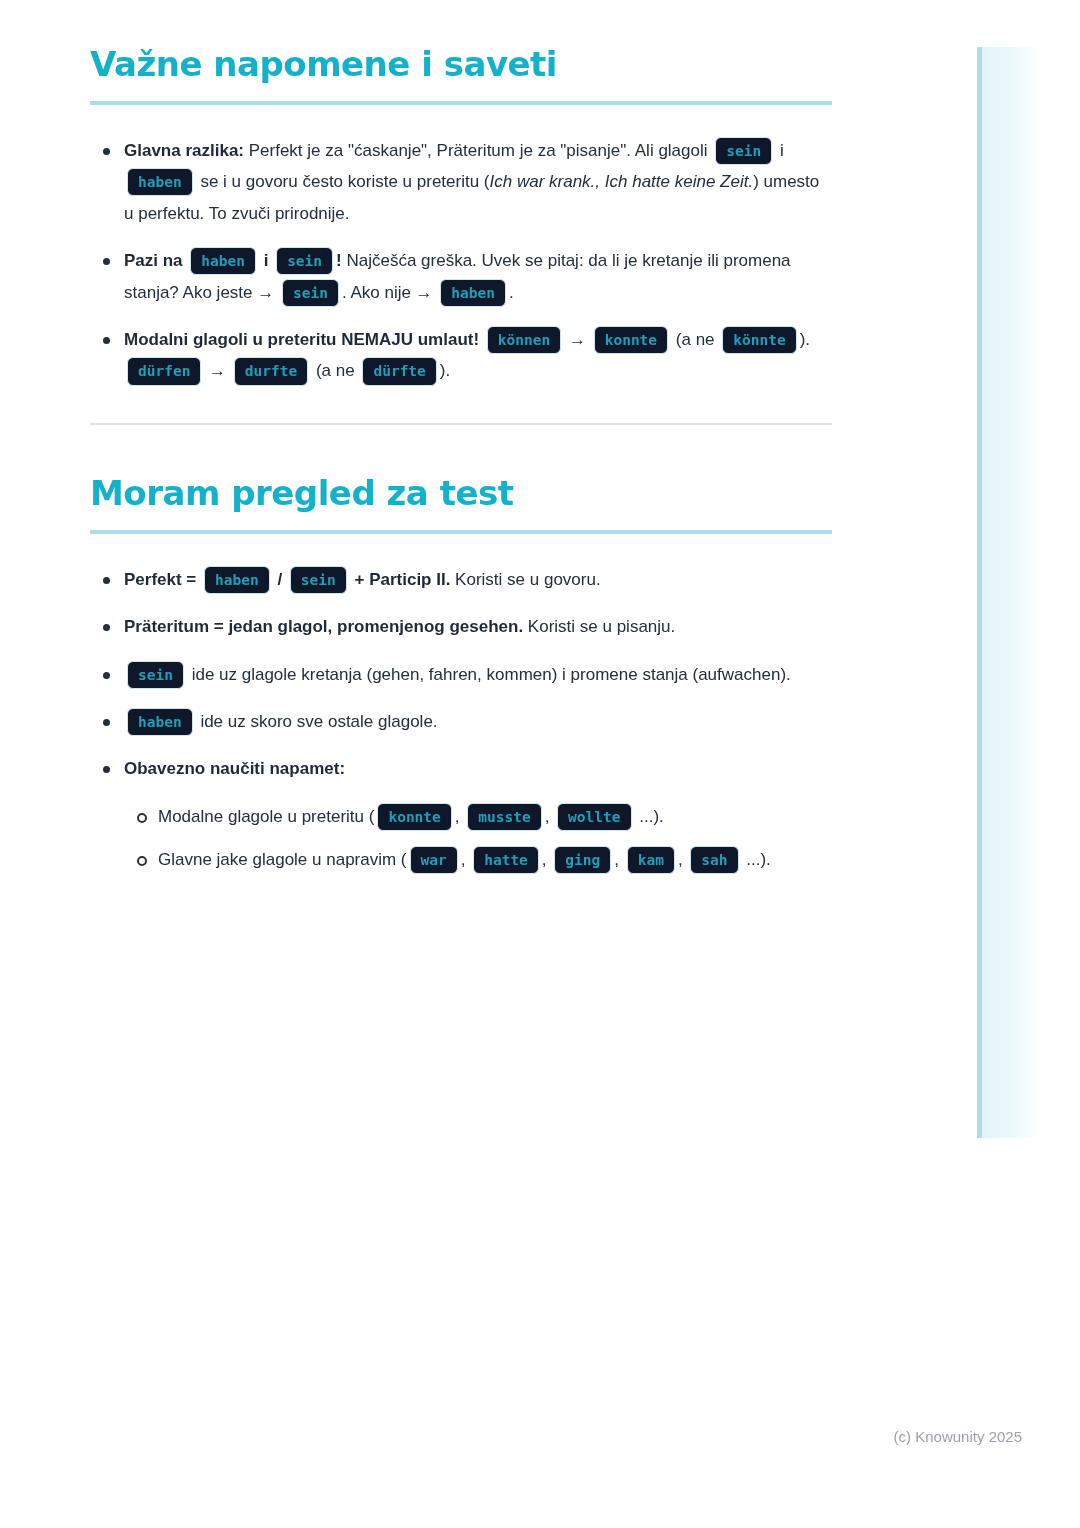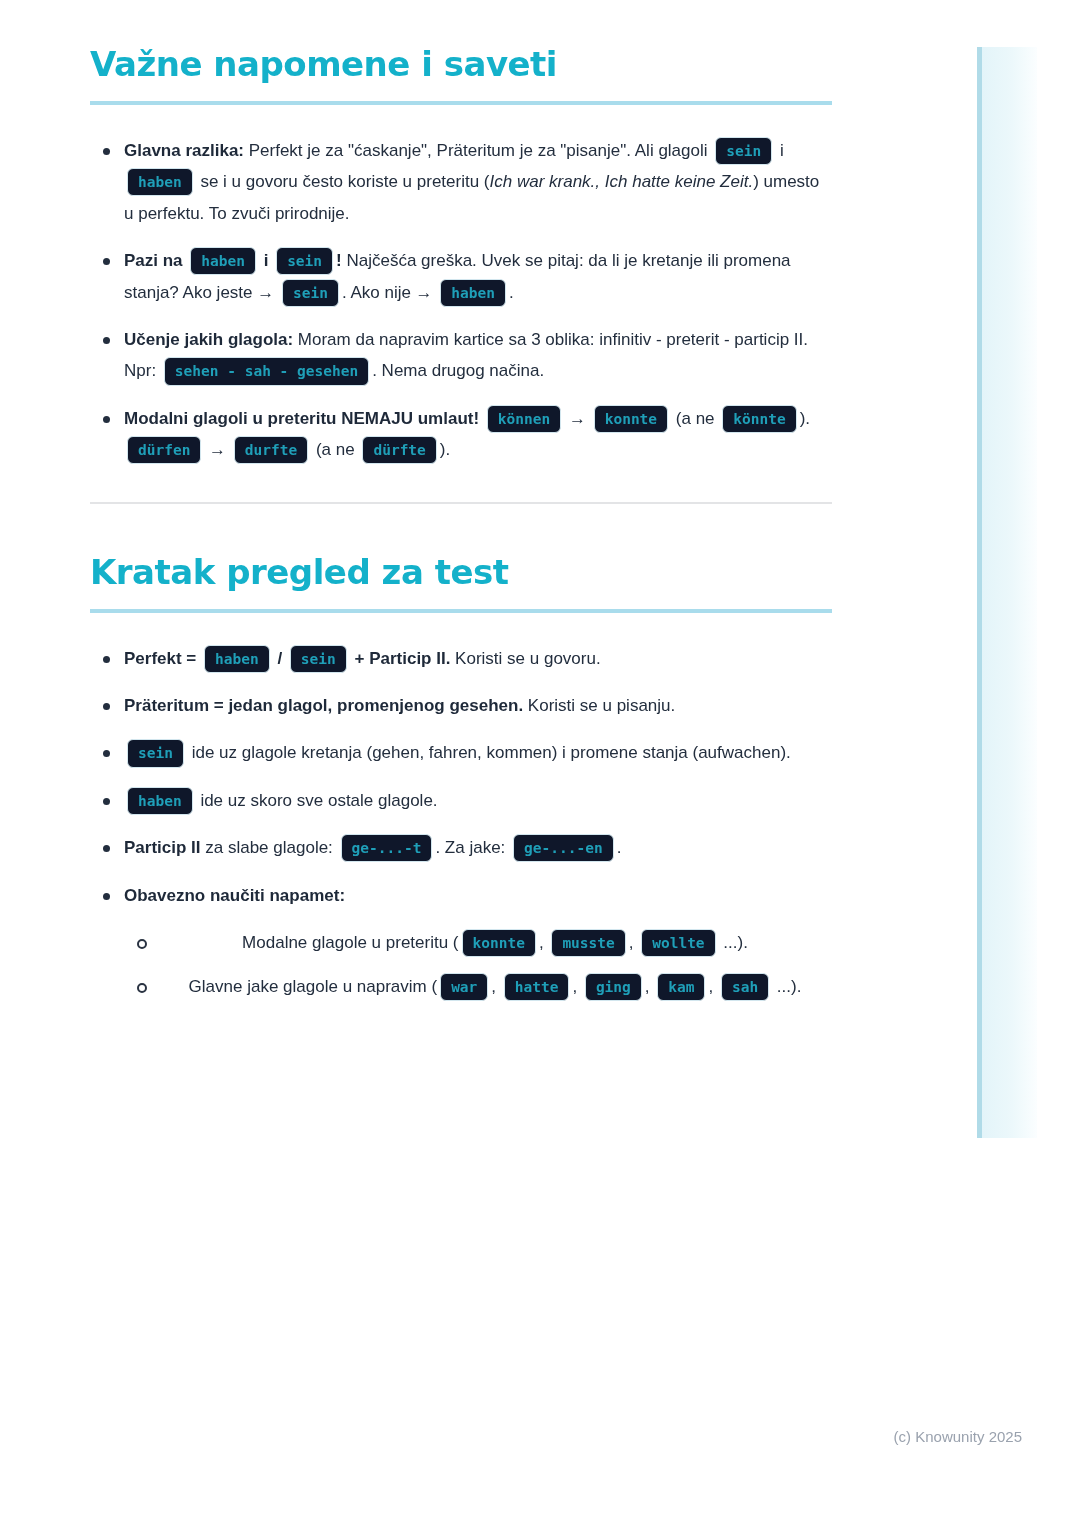--- a/index.html
+++ b/index.html
@@ -55,21 +55,20 @@
     content:"";
     position:absolute;
     left:13px;top:13px;
     width:7px;height:7px;
     border-radius:50%;
     background:#232e3e;
   }
   li.bullet.level2{
     margin-left:34px;
     margin-bottom:12px;
-    text-align:center;
   }
   li.bullet.level2::before{
     background:transparent;
     border:2px solid #2a3342;
     width:6px;height:6px;
     top:12px;
   }
   strong{font-weight:bold;color:#1e2939;}
   em{font-style:italic;}
   code.chip{
@@ -108,36 +107,34 @@
   <div class="side-bar"></div>
 
   <div class="content">
 
     <section>
       <h2 class="section-title">Važne napomene i saveti</h2>
       <div class="title-rule"></div>
       <ul class="bullets">
           <li class="bullet"><strong>Glavna razlika:</strong><span> Perfekt je za "ćaskanje", Präteritum je za "pisanje". Ali glagoli </span><code class="chip">sein</code><span> i </span><code class="chip">haben</code><span> se i u govoru često koriste u preteritu (</span><em>Ich war krank., Ich hatte keine Zeit.</em><span>) umesto u perfektu. To zvuči prirodnije.</span></li>
           <li class="bullet"><strong>Pazi na </strong><code class="chip">haben</code><strong> i </strong><code class="chip">sein</code><strong>!</strong><span> Najčešća greška. Uvek se pitaj: da li je kretanje ili promena stanja? Ako jeste → </span><code class="chip">sein</code><span>. Ako nije → </span><code class="chip">haben</code><span>.</span></li>
-          <li class="bullet"><strong>Učenje jakih glagola:</strong><span> Moram da napravim kartice sa 3 oblika: infinitiv - preterit - particip II. Npr: </span><code class="chip">sehen - sah - gesehen</code><span>. Nema drugog načina.</span></li>
           <li class="bullet"><strong>Modalni glagoli u preteritu NEMAJU umlaut!</strong><span> </span><code class="chip">können</code><span> → </span><code class="chip">konnte</code><span> (a ne </span><code class="chip">könnte</code><span>). </span><code class="chip">dürfen</code><span> → </span><code class="chip">durfte</code><span> (a ne </span><code class="chip">dürfte</code><span>).</span></li>
         </ul>
     </section>
 
     <div class="section-divider"></div>
 
     <section>
-      <h2 class="section-title">Kratak pregled za test</h2>
+      <h2 class="section-title">Moram pregled za test</h2>
       <div class="title-rule"></div>
       <ul class="bullets">
           <li class="bullet"><strong>Perfekt = </strong><code class="chip">haben</code><strong> / </strong><code class="chip">sein</code><strong> + Particip II.</strong><span> Koristi se u govoru.</span></li>
           <li class="bullet"><strong>Präteritum = jedan glagol, promenjenog gesehen.</strong><span> Koristi se u pisanju.</span></li>
           <li class="bullet"><code class="chip">sein</code><span> ide uz glagole kretanja (gehen, fahren, kommen) i promene stanja (aufwachen).</span></li>
           <li class="bullet"><code class="chip">haben</code><span> ide uz skoro sve ostale glagole.</span></li>
-          <li class="bullet"><strong>Particip II</strong><span> za slabe glagole: </span><code class="chip">ge-...-t</code><span>. Za jake: </span><code class="chip">ge-...-en</code><span>.</span></li>
           <li class="bullet"><strong>Obavezno naučiti napamet:</strong></li>
           <li class="bullet level2"><span>Modalne glagole u preteritu (</span><code class="chip">konnte</code><span>, </span><code class="chip">musste</code><span>, </span><code class="chip">wollte</code><span> ...).</span></li>
           <li class="bullet level2"><span>Glavne jake glagole u napravim (</span><code class="chip">war</code><span>, </span><code class="chip">hatte</code><span>, </span><code class="chip">ging</code><span>, </span><code class="chip">kam</code><span>, </span><code class="chip">sah</code><span> ...).</span></li>
         </ul>
     </section>
 
   </div>
 
   <div class="footer">(c) Knowunity 2025</div>
 

